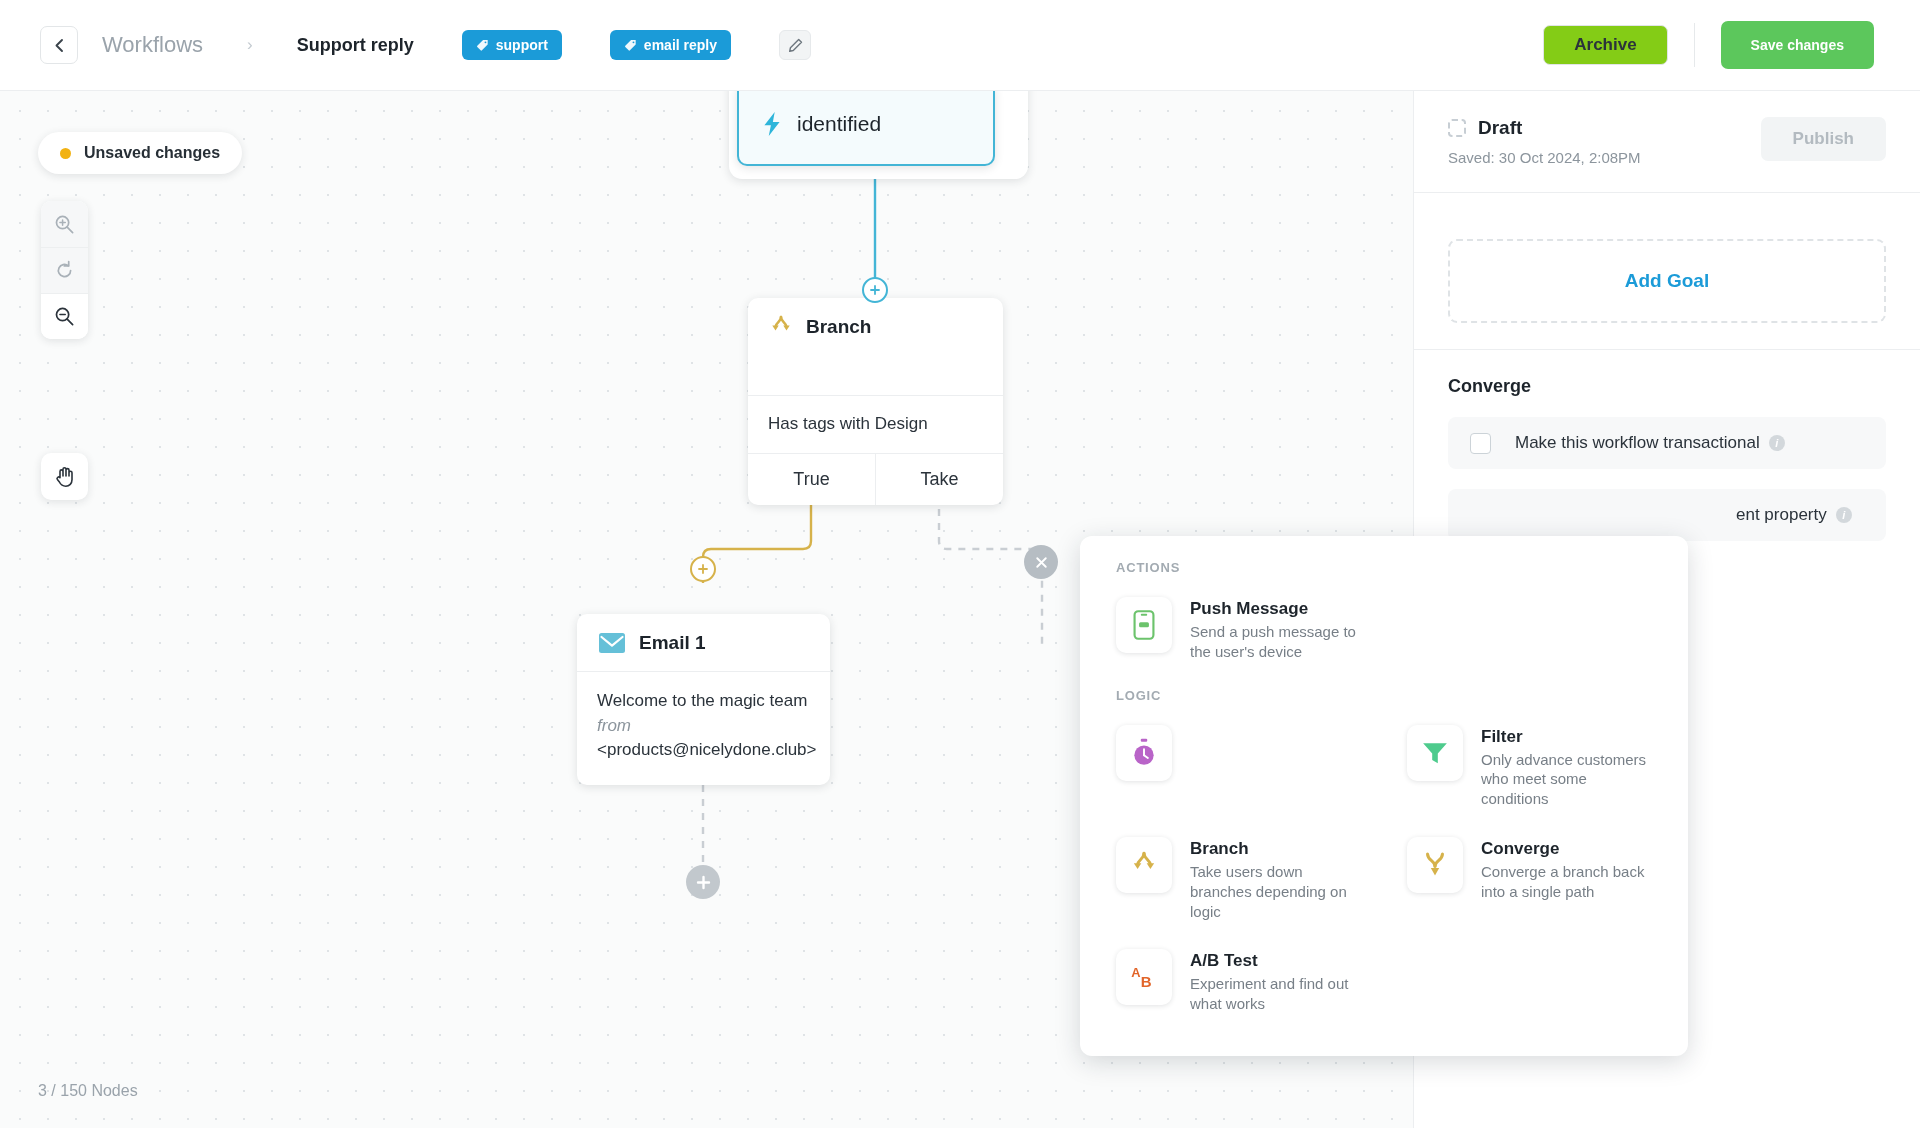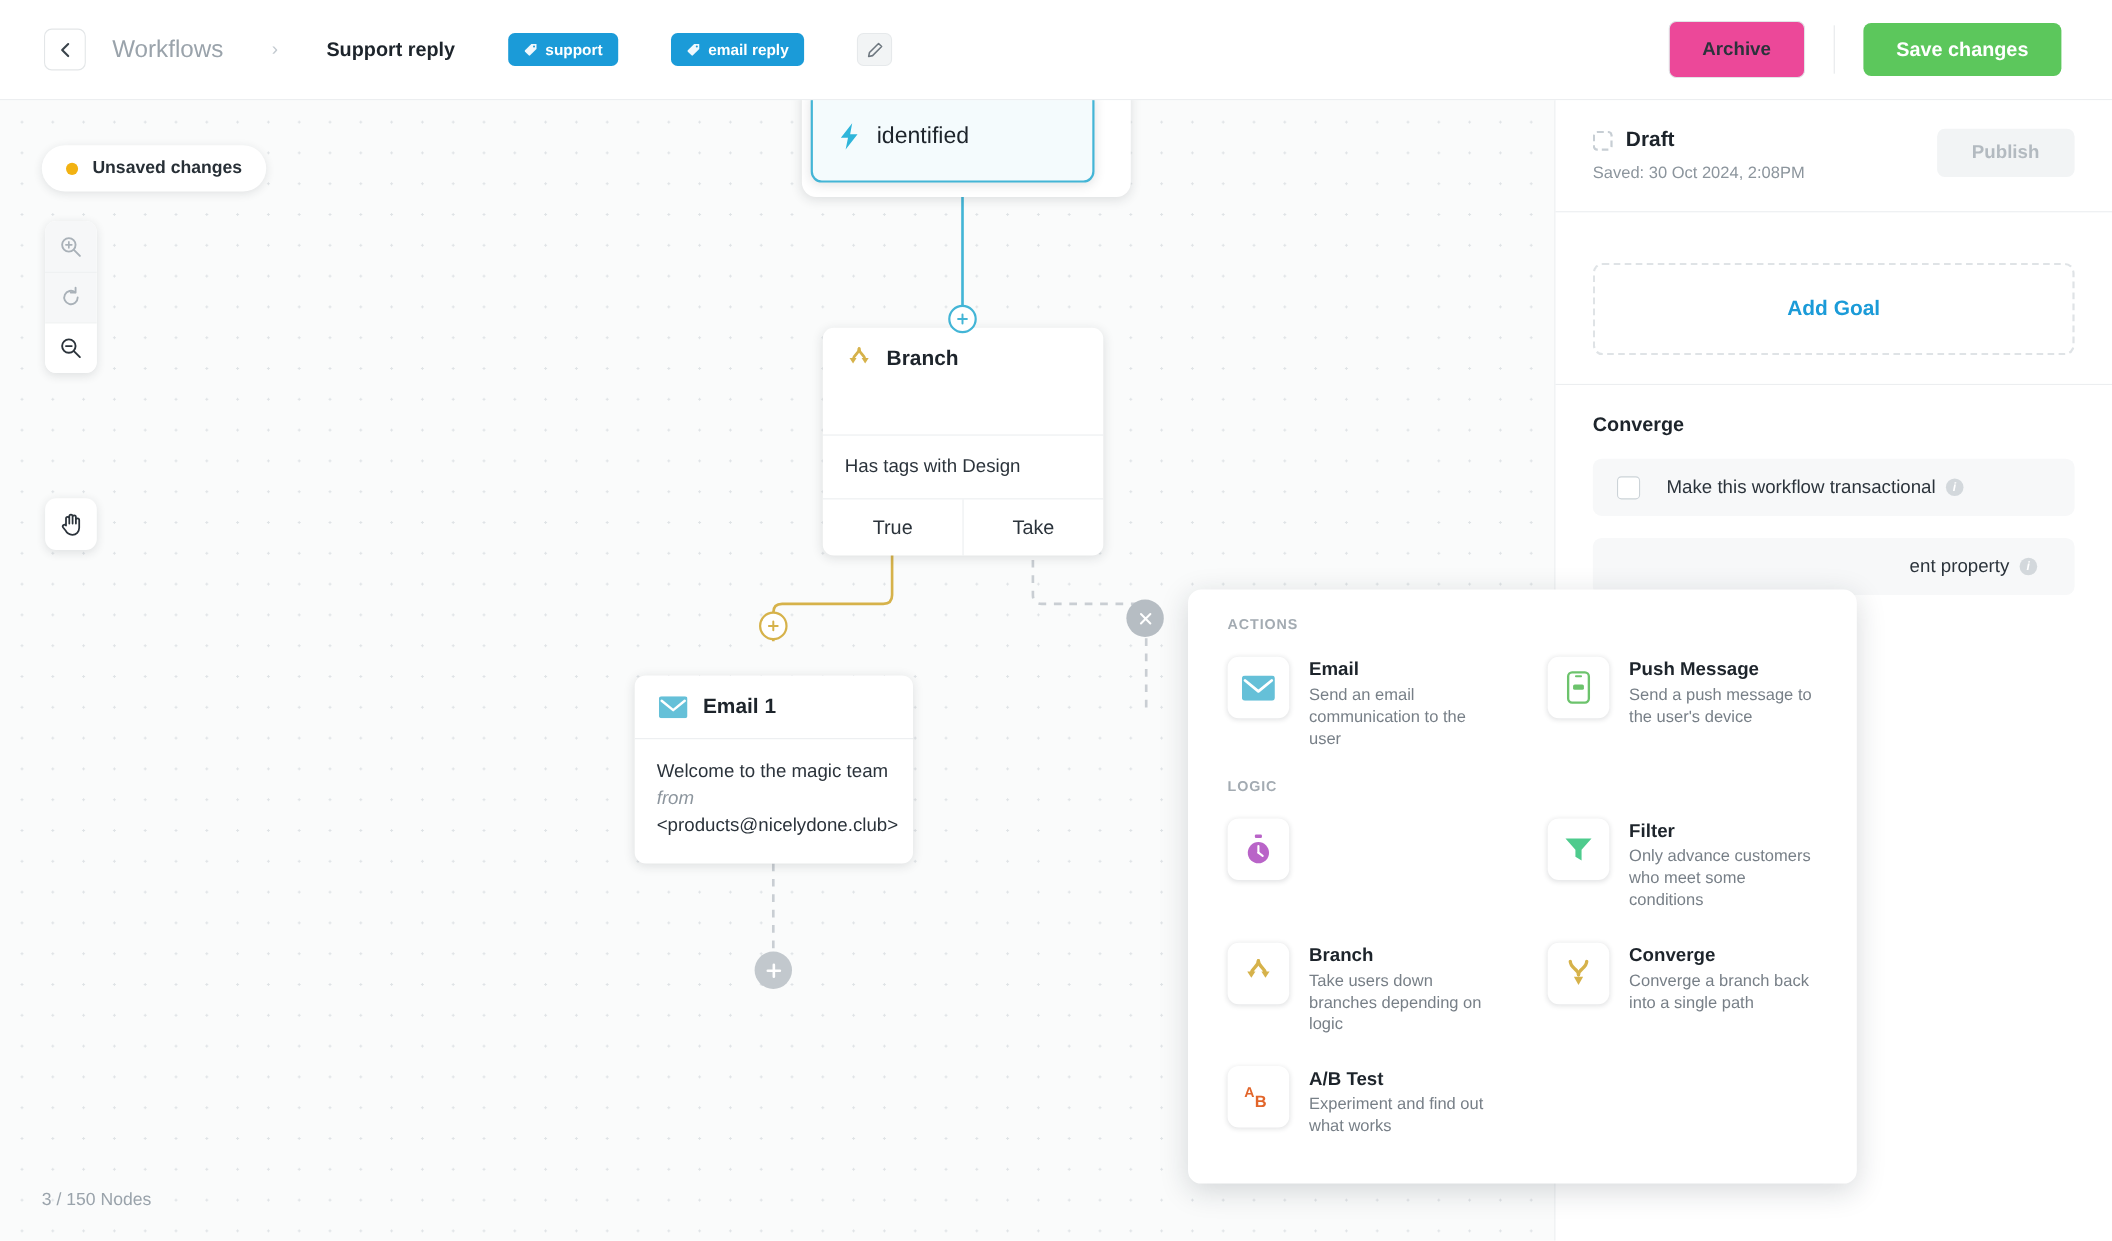--- a/index.html
+++ b/index.html
@@ -33,29 +33,29 @@
   }
   .tag-edit {
     margin-left: 16px; width: 32px; height: 30px; background: #f2f4f5;
     border: 1px solid #e6e9eb; border-radius: 6px;
     display: flex; align-items: center; justify-content: center; cursor: pointer;
   }
   .header-right {
     margin-left: auto; margin-right: 46px; display: flex; align-items: center;
   }
   .archive-btn {
-    height: 52px; padding: 0 30px; border: 1px solid #e1e4e7; border-radius: 7px;
-    background: #ec4899; color: #2b333b; font-size: 17px; font-weight: bold;
+    height: 40px; padding: 0 30px; border: 1px solid #e1e4e7; border-radius: 7px;
+    background: #84cc16; color: #2b333b; font-size: 17px; font-weight: bold;
     display: flex; align-items: center; cursor: pointer;
     font-family: "Liberation Sans", sans-serif;
   }
   .hdr-divider { width: 1px; height: 44px; background: #e6e9eb; margin: 0 26px; }
   .save-btn {
     height: 48px; padding: 0 30px; border: none; border-radius: 7px;
-    background: #5cc75c; color: #fff; font-size: 18px; font-weight: bold;
+    background: #5cc75c; color: #fff; font-size: 14px; font-weight: bold;
     display: flex; align-items: center; cursor: pointer;
     font-family: "Liberation Sans", sans-serif;
   }
 
   
   .canvas {
     position: absolute; top: 91px; left: 0; width: 1413px; height: 1037px;
     background-color: #fafbfb;
     background-image: radial-gradient(#dfe3e6 1.1px, transparent 1.1px);
     background-size: 28px 28px; background-position: 6px 6px;
@@ -434,32 +434,20 @@
     <svg width="13" height="13" viewBox="0 0 14 14">
       <path d="M2.4 2.4 L11.6 11.6 M11.6 2.4 L2.4 11.6" stroke="#fff" stroke-width="2" stroke-linecap="round"></path>
     </svg>
   </div>
 
   <div class="picker">
 
     <div class="picker-sec">ACTIONS</div>
     <div class="picker-grid">
 
-      <div class="picker-item">
-        <span class="pi-icon">
-          <svg width="30" height="23" viewBox="0 0 26 20">
-            <rect x="0" y="0" width="26" height="20" rx="2.5" fill="#65c0d8"></rect>
-            <path d="M2.5 4 L13 12.6 L23.5 4" fill="none" stroke="#fff" stroke-width="2.2" stroke-linecap="round" stroke-linejoin="round"></path>
-          </svg>
-        </span>
-        <span class="pi-txt">
-          <span class="pi-title" style="display:block">Email</span>
-          <span class="pi-desc" style="display:block">Send an email communication to the user</span>
-        </span>
-      </div>
 
       <div class="picker-item">
         <span class="pi-icon">
           <svg width="22" height="30" viewBox="0 0 20 28">
             <rect x="1.2" y="1.2" width="17.6" height="25.6" rx="3.4" fill="none" stroke="#6cc36c" stroke-width="2"></rect>
             <rect x="7" y="3.6" width="6" height="1.7" rx=".8" fill="#6cc36c"></rect>
             <rect x="5.4" y="11.4" width="9.2" height="4.6" rx="1.4" fill="#6cc36c"></rect>
           </svg>
         </span>
         <span class="pi-txt">

